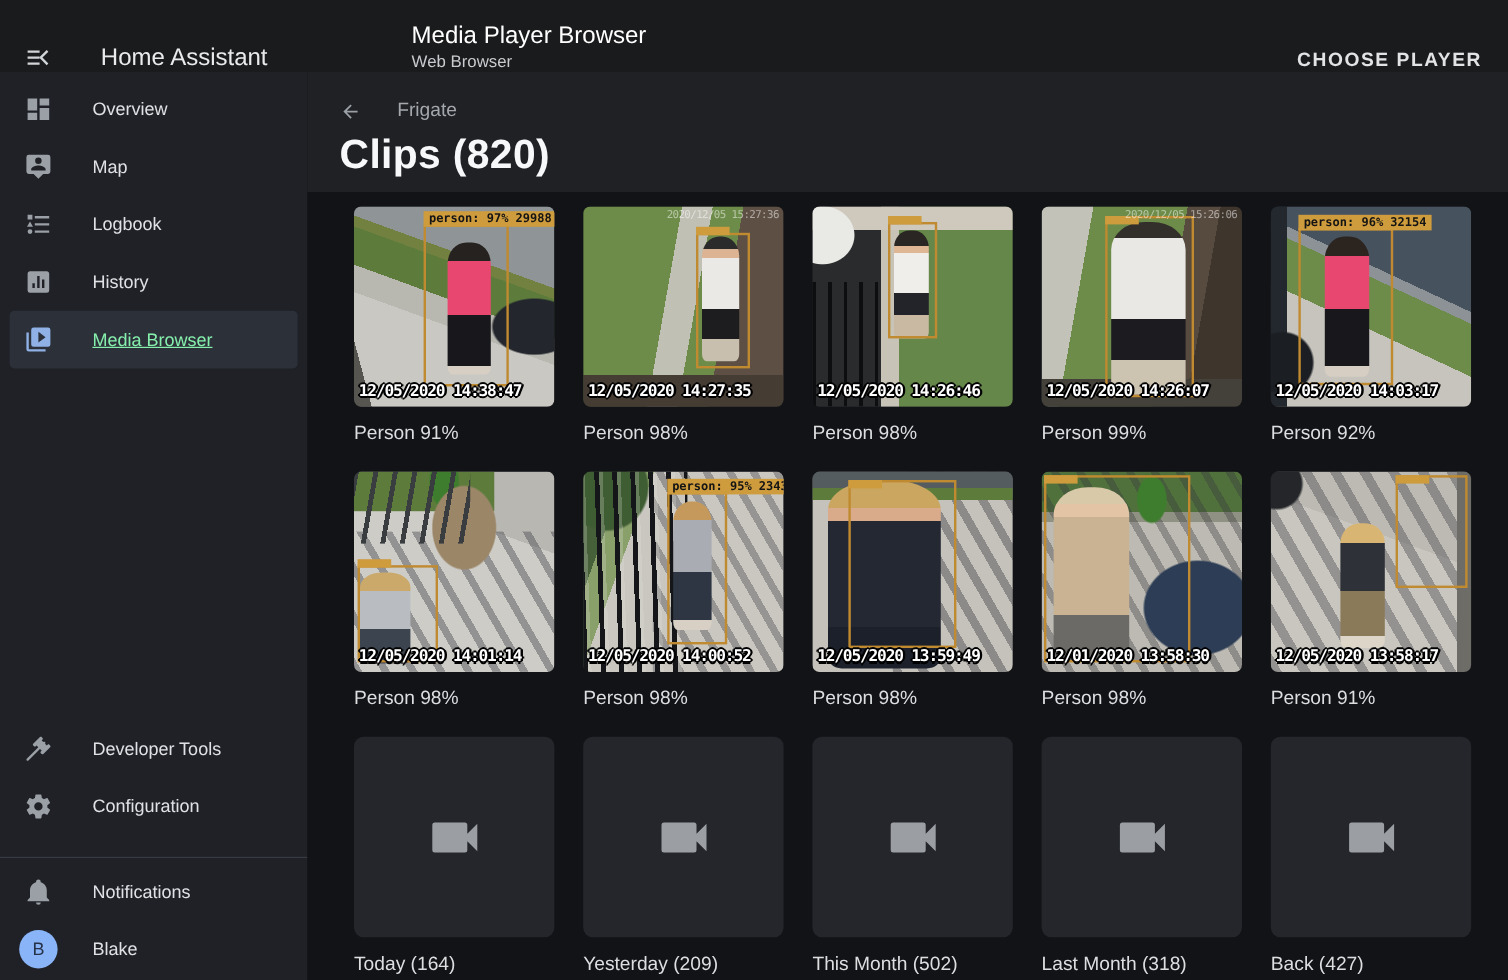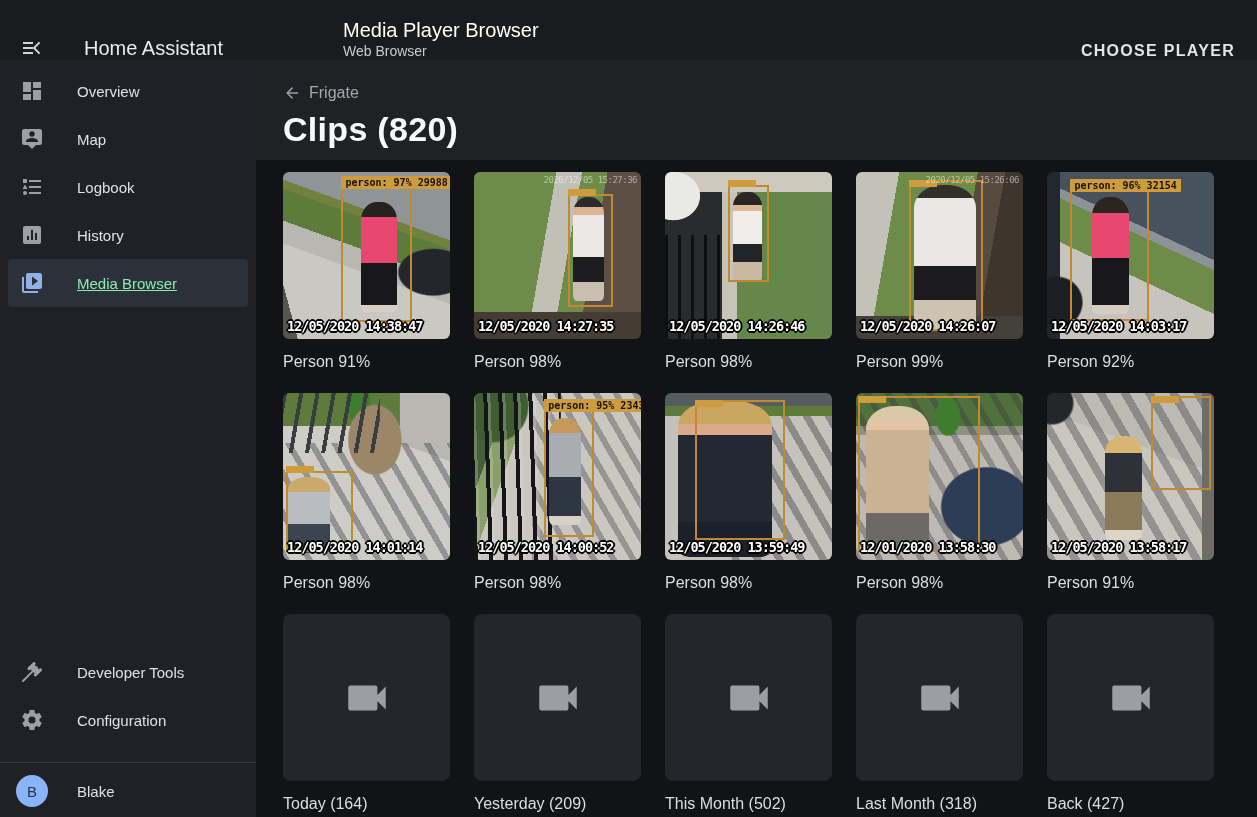--- a/index.html
+++ b/index.html
@@ -36,24 +36,24 @@
   .nav-spacer { flex:1; }
   .sidebar-divider { height:1px; background:#383b41; margin:18px 0 4px; }
   .avatar { width:32px; height:32px; border-radius:50%; background:#8ab4f8; color:#253247;
     display:flex; align-items:center; justify-content:center; font-size:15px; font-weight:500;
     margin-left:-4px; }
   .profile-label { margin-left:29px; font-size:15px; font-weight:500; color:#dfe1e4; }
 
   
   .content { flex:1; display:flex; flex-direction:column; }
   .content-header { height:100px; background:#1f2125; padding:24px 0 0 27px; }
-  .breadcrumb { display:flex; align-items:center; color:#a4a8ad; font-size:16px; cursor:pointer; }
+  .breadcrumb { display:flex; align-items:center; color:#a4a8ad; font-size:16px; cursor:pointer;gap:22px; }
   .breadcrumb svg { width:18px; height:18px; fill:#9aa0a6; margin-right:8px; }
   .page-title { margin-top:8px; font-size:34px; font-weight:700; color:#f7f8f9; letter-spacing:.3px; }
-  .grid-area { flex:1; background:#121316; padding:12px 0 0 27px; }
+  .grid-area { flex:1; background:#121316; padding:12px 0 0 27px;margin-left:12px; }
   .grid { display:grid; grid-template-columns:repeat(5,167px); column-gap:24px; row-gap:20px; }
 
   .card { width:167px; cursor:pointer; }
   .card-label { margin-top:12px; font-size:16px; color:#dcdee0; line-height:22px; white-space:nowrap; }
 
   .thumb { position:relative; width:167px; height:167px; border-radius:6px; overflow:hidden;
     background:#2a2c30; }
   .tile { width:167px; height:167px; border-radius:8px; background:#24262c; display:flex;
     align-items:center; justify-content:center; }
   .tile svg { width:50px; height:50px; fill:#9b9fa4; }
@@ -250,20 +250,28 @@
         <svg viewBox="0 0 24 24">
             <path d="M12,15.5A3.5,3.5 0 0,1 8.5,12A3.5,3.5 0 0,1 12,8.5A3.5,3.5 0 0,1 15.5,12A3.5,3.5 0 0,1 12,15.5M19.43,12.97C19.47,12.65 19.5,12.33 19.5,12C19.5,11.67 19.47,11.34 19.43,11L21.54,9.37C21.73,9.22 21.78,8.95 21.66,8.73L19.66,5.27C19.54,5.05 19.27,4.96 19.05,5.05L16.56,6.05C16.04,5.66 15.5,5.32 14.87,5.07L14.5,2.42C14.46,2.18 14.25,2 14,2H10C9.75,2 9.54,2.18 9.5,2.42L9.13,5.07C8.5,5.32 7.96,5.66 7.44,6.05L4.95,5.05C4.73,4.96 4.46,5.05 4.34,5.27L2.34,8.73C2.21,8.95 2.27,9.22 2.46,9.37L4.57,11C4.53,11.34 4.5,11.67 4.5,12C4.5,12.33 4.53,12.65 4.57,12.97L2.46,14.63C2.27,14.78 2.21,15.05 2.34,15.27L4.34,18.73C4.46,18.95 4.73,19.03 4.95,18.95L7.44,17.94C7.96,18.34 8.5,18.68 9.13,18.93L9.5,21.58C9.54,21.82 9.75,22 10,22H14C14.25,22 14.46,21.82 14.5,21.58L14.87,18.93C15.5,18.67 16.04,18.34 16.56,17.94L19.05,18.95C19.27,19.03 19.54,18.95 19.66,18.73L21.66,15.27C21.78,15.05 21.73,14.78 21.54,14.63L19.43,12.97Z"></path>
           </svg>
         </span>
       <span class="nav-label">Configuration</span>
     </div>
 
     <div class="sidebar-divider"></div>
 
     <div class="nav-item">
+      <span class="nav-icon">
+        <svg viewBox="0 0 24 24">
+            <path d="M21,19V20H3V19L5,17V11C5,7.9 7.03,5.17 10,4.29C10,4.19 10,4.1 10,4A2,2 0 0,1 12,2A2,2 0 0,1 14,4C14,4.1 14,4.19 14,4.29C16.97,5.17 19,7.9 19,11V17L21,19M14,21A2,2 0 0,1 12,23A2,2 0 0,1 10,21"></path>
+          </svg>
+        </span>
+      <span class="nav-label">Notifications</span>
+    </div>
+    <div class="nav-item">
       <span class="avatar">B</span>
       <span class="profile-label">Blake</span>
     </div>
   </aside>
 
   <main class="content">
     <div class="content-header">
       <div class="breadcrumb">
         <svg viewBox="0 0 24 24">
             <path d="M20,11V13H8L13.5,18.5L12.08,19.92L4.16,12L12.08,4.08L13.5,5.5L8,11H20Z"></path>

